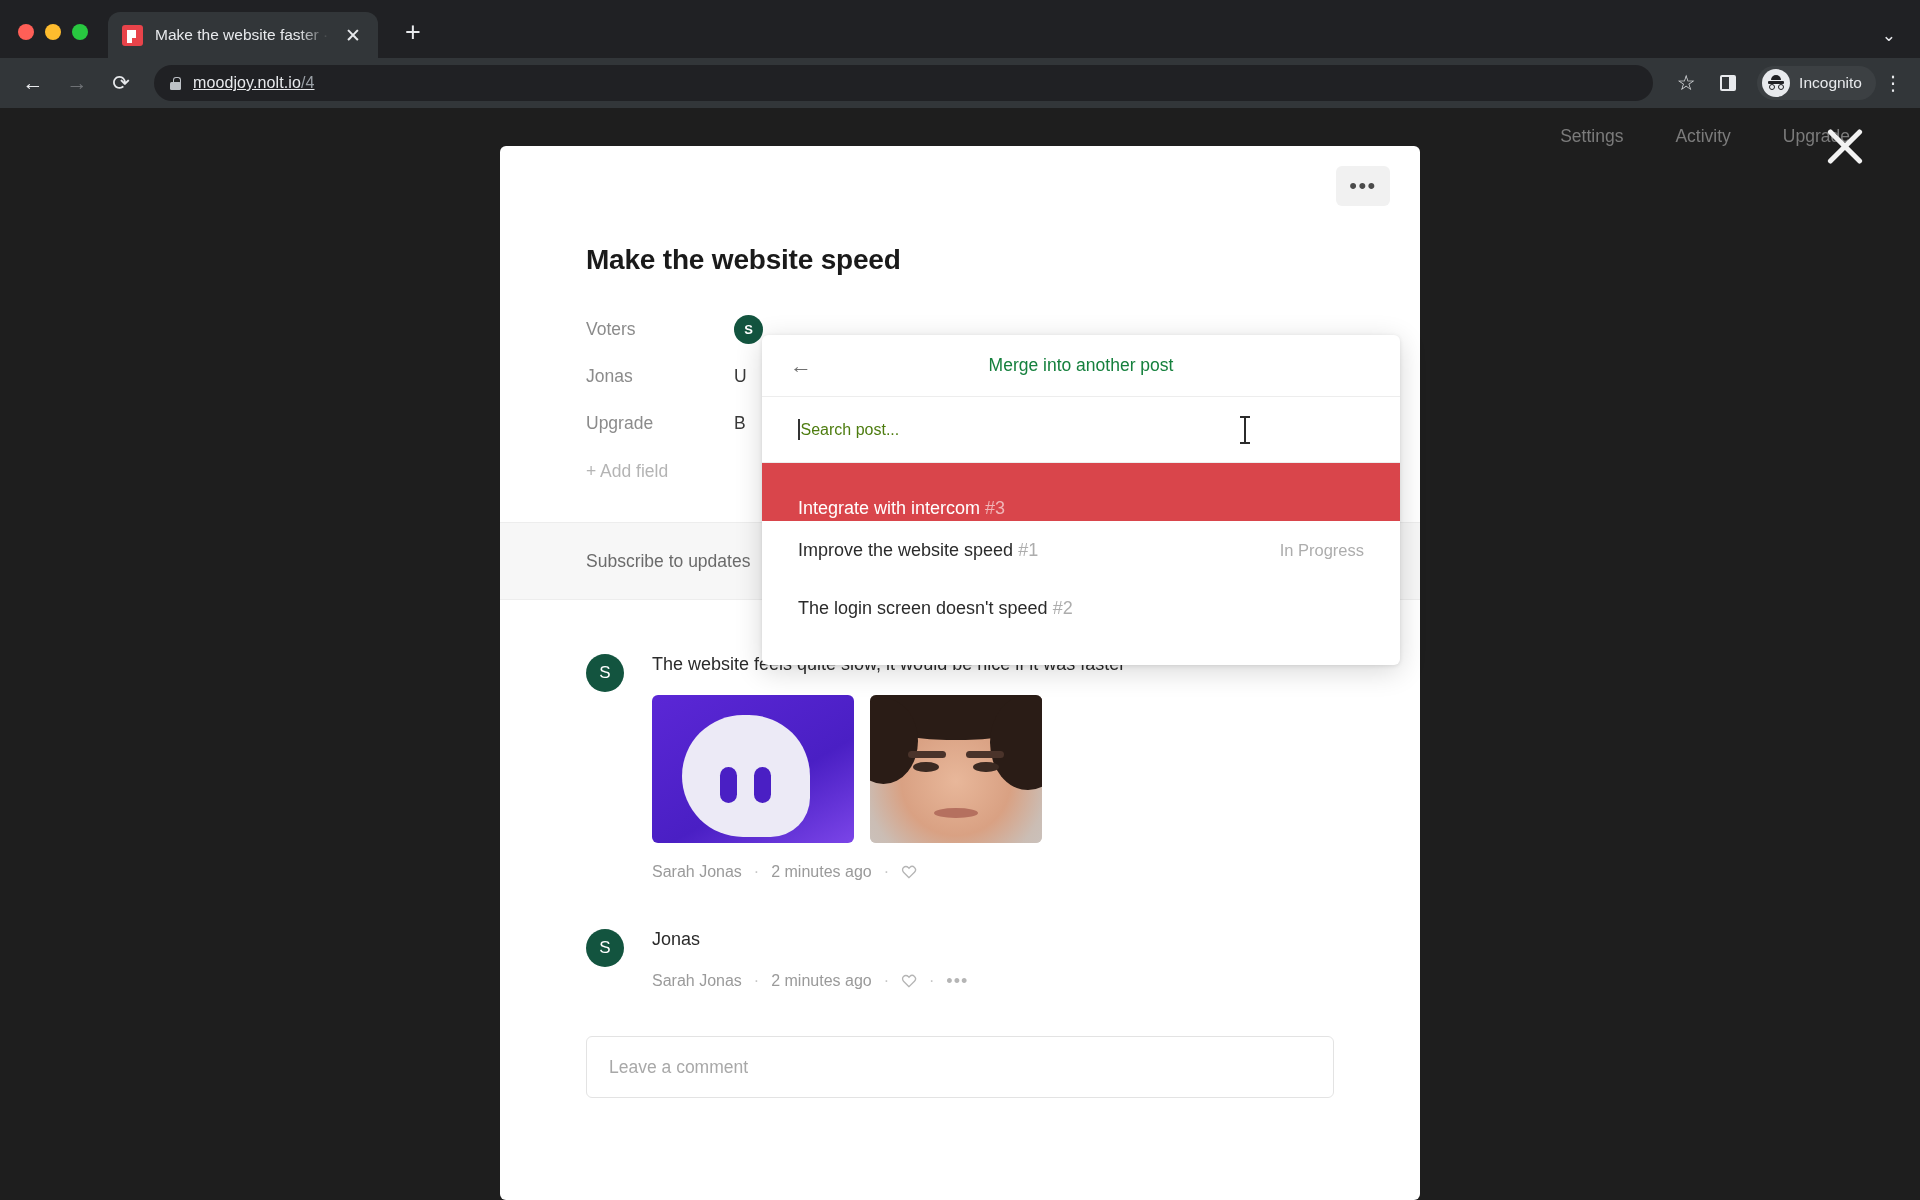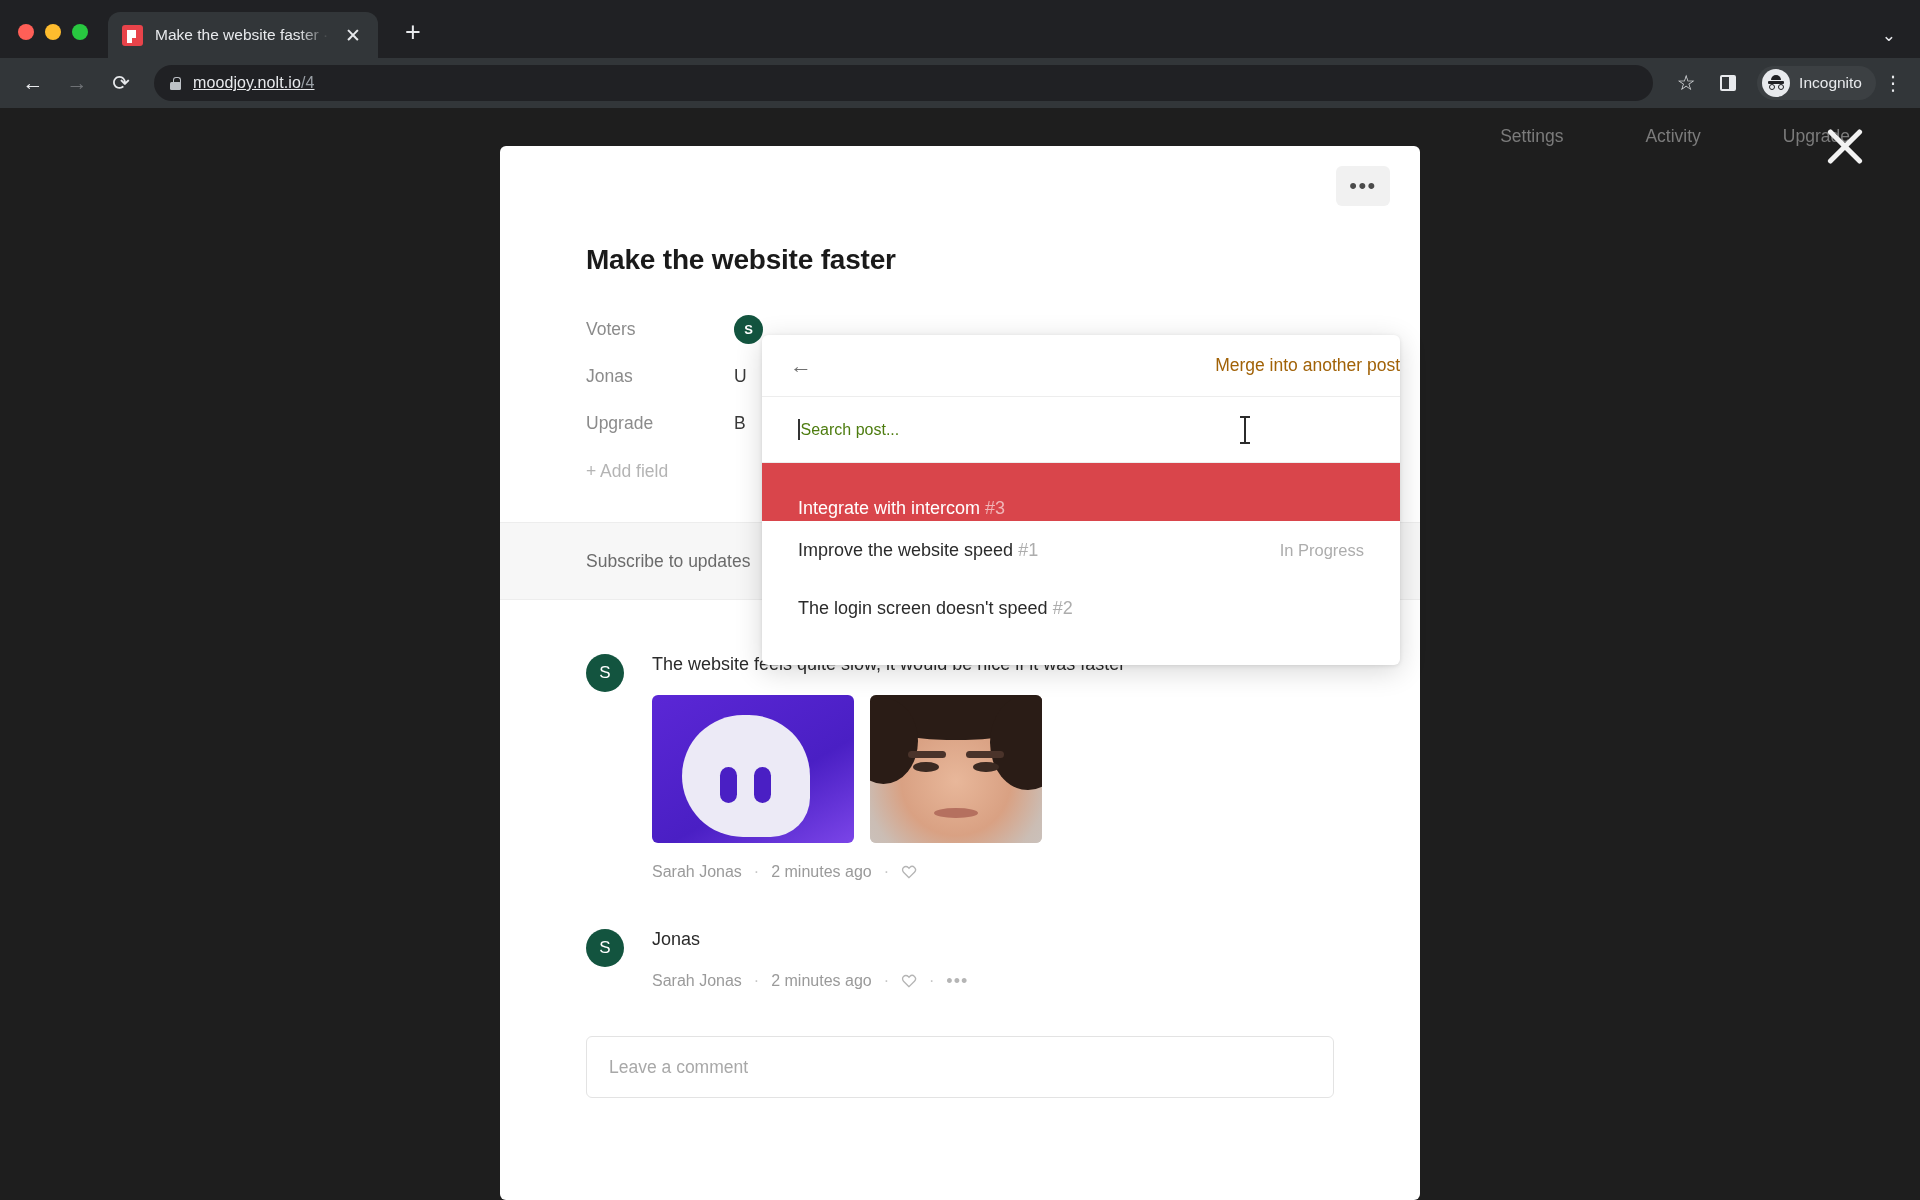--- a/index.html
+++ b/index.html
@@ -125,21 +125,21 @@
 
   
   .viewport {
     position: absolute; left: 0; top: 108px; width: 1920px; height: 1092px;
     background: #2f2f2f; overflow: hidden;
   }
   .backdrop { position:absolute; inset:0; background: rgba(24,24,24,0.72); }
 
   
   .site-nav {
-    position:absolute; right: 70px; top: 18px; display:flex; align-items:center; gap: 82px;
+    position:absolute; right: 70px; top: 18px; display:flex; align-items:center; gap: 52px;
     color: #7b7b7b; font-size: 17.5px;
   }
   .site-nav span { cursor: pointer; }
   .close-x {
     position:absolute; right: 45px; top: 8px; width: 60px; height: 60px; cursor:pointer;
   }
   .close-x::before, .close-x::after {
     content:""; position:absolute; left: 7px; top: 28px; width: 46px; height: 5px;
     background: #f2f2f2; border-radius: 2px;
   }
@@ -258,21 +258,21 @@
     overflow:hidden; z-index: 30;
   }
   .mp-header {
     height: 62px; display:flex; align-items:center; position:relative;
     border-bottom:1px solid #ededed;
   }
   .mp-back {
     position:absolute; left: 28px; top:50%; transform:translateY(-50%);
     color:#707070; font-size: 22px; cursor:pointer; line-height:1;
   }
-  .mp-title { width:100%; text-align:right; color:#a16207; font-size:17.5px; }
+  .mp-title { width:100%; text-align:center; color:#15803d; font-size:17.5px; }
   .mp-search {
     height: 66px; display:flex; align-items:center; padding: 0 36px;
     border-bottom:1px solid #ededed; position:relative; cursor:text;
   }
   .mp-caret {
     width:1.5px; height: 21px; background:#333; margin-right:1px;
   }
   .mp-ph { color:#4d7c0f; font-size:16px;text-align:right; }
   .mp-cursor {
     position:absolute; left: 482px; top: 20px;
@@ -355,21 +355,21 @@
       <span>Upgrade</span>
     </div>
     <div class="close-x"></div>
 
     <div class="modal">
 
       <div class="modal-top">
         <div class="more-btn">
           <span>•••</span>
         </div>
-        <div class="post-title">Make the website faster</div>
+        <div class="post-title">Make the website speed</div>
 
         <div class="meta-list">
           <div class="meta-row">
             <div class="meta-label">Voters</div>
             <div class="meta-value">
               <div class="voter-avatar">S</div>
             </div>
           </div>
           <div class="meta-row">
             <div class="meta-label">Jonas</div>

